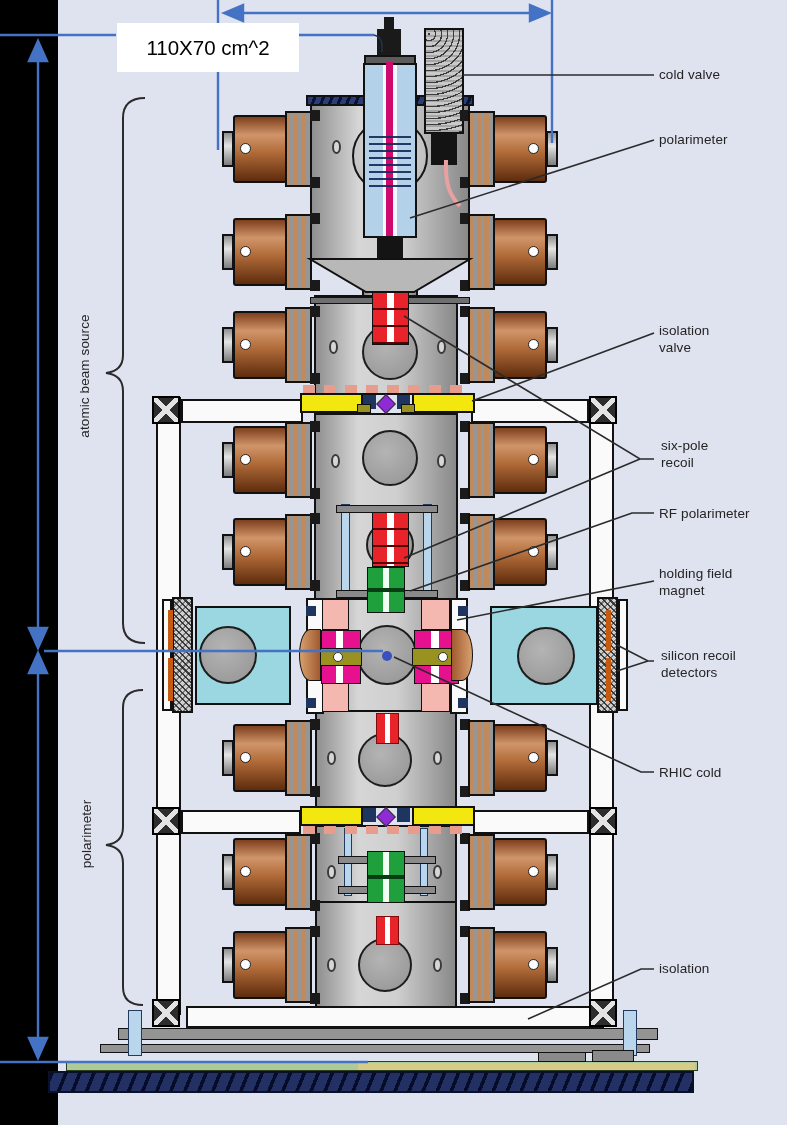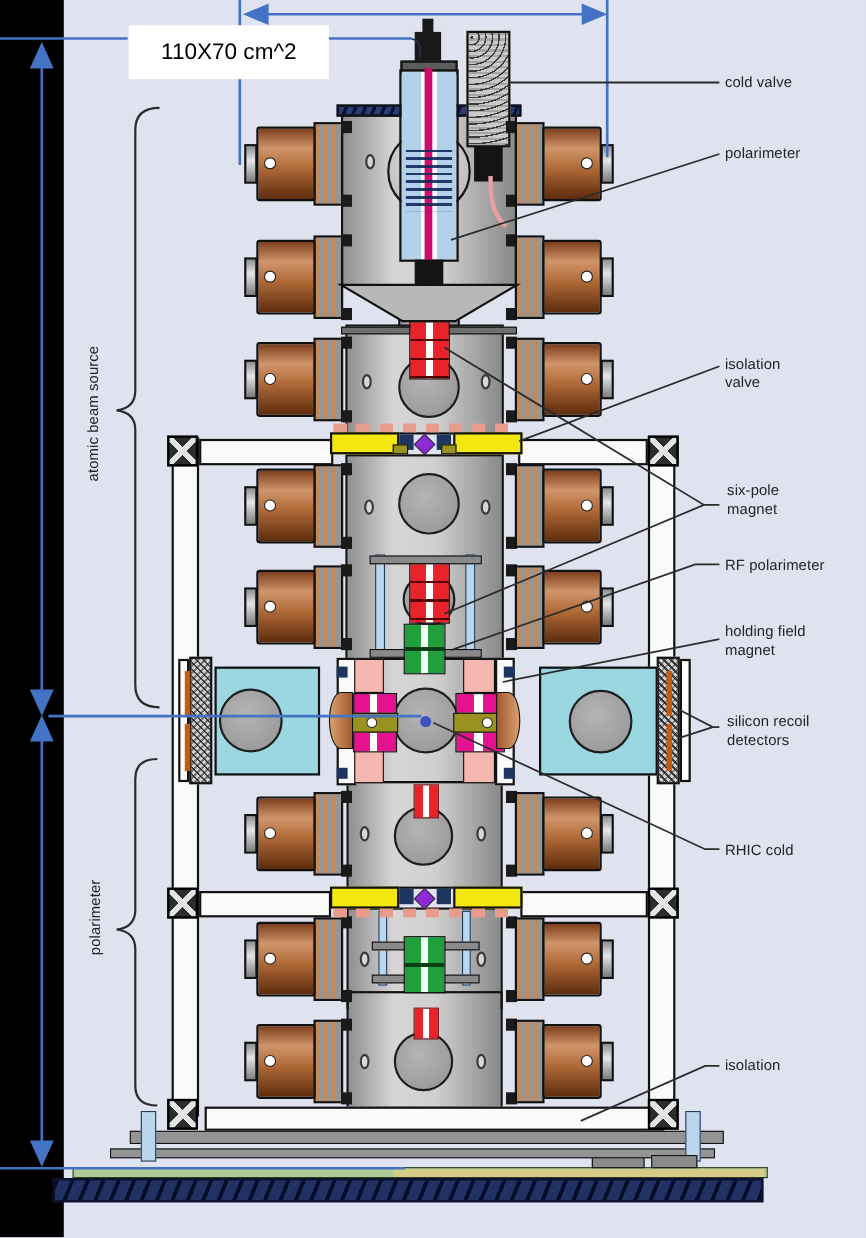--- a/index.html
+++ b/index.html
@@ -373,21 +373,21 @@
   <div class="dimbox">110X70 cm^2</div>
 
   <div class="lbl lbl-rot" style="left:-1px;top:368px;width:170px;height:16px;">atomic beam source</div>
   <div class="lbl lbl-rot" style="left:41px;top:826px;width:90px;height:16px;">polarimeter</div>
 
   <div class="lbl" style="left:659px;top:66px;">cold valve</div>
   <div class="lbl" style="left:659px;top:131px;">polarimeter</div>
   <div class="lbl" style="left:659px;top:322px;">isolation
 valve</div>
   <div class="lbl" style="left:661px;top:437px;">six-pole
-magnet</div>
+recoil</div>
   <div class="lbl" style="left:659px;top:505px;">RF polarimeter</div>
   <div class="lbl" style="left:659px;top:565px;">holding field
 magnet</div>
   <div class="lbl" style="left:661px;top:647px;">silicon recoil
 detectors</div>
   <div class="lbl" style="left:659px;top:764px;">RHIC cold</div>
   <div class="lbl" style="left:659px;top:960px;">isolation</div>
 </div>
 
 </body></html>

